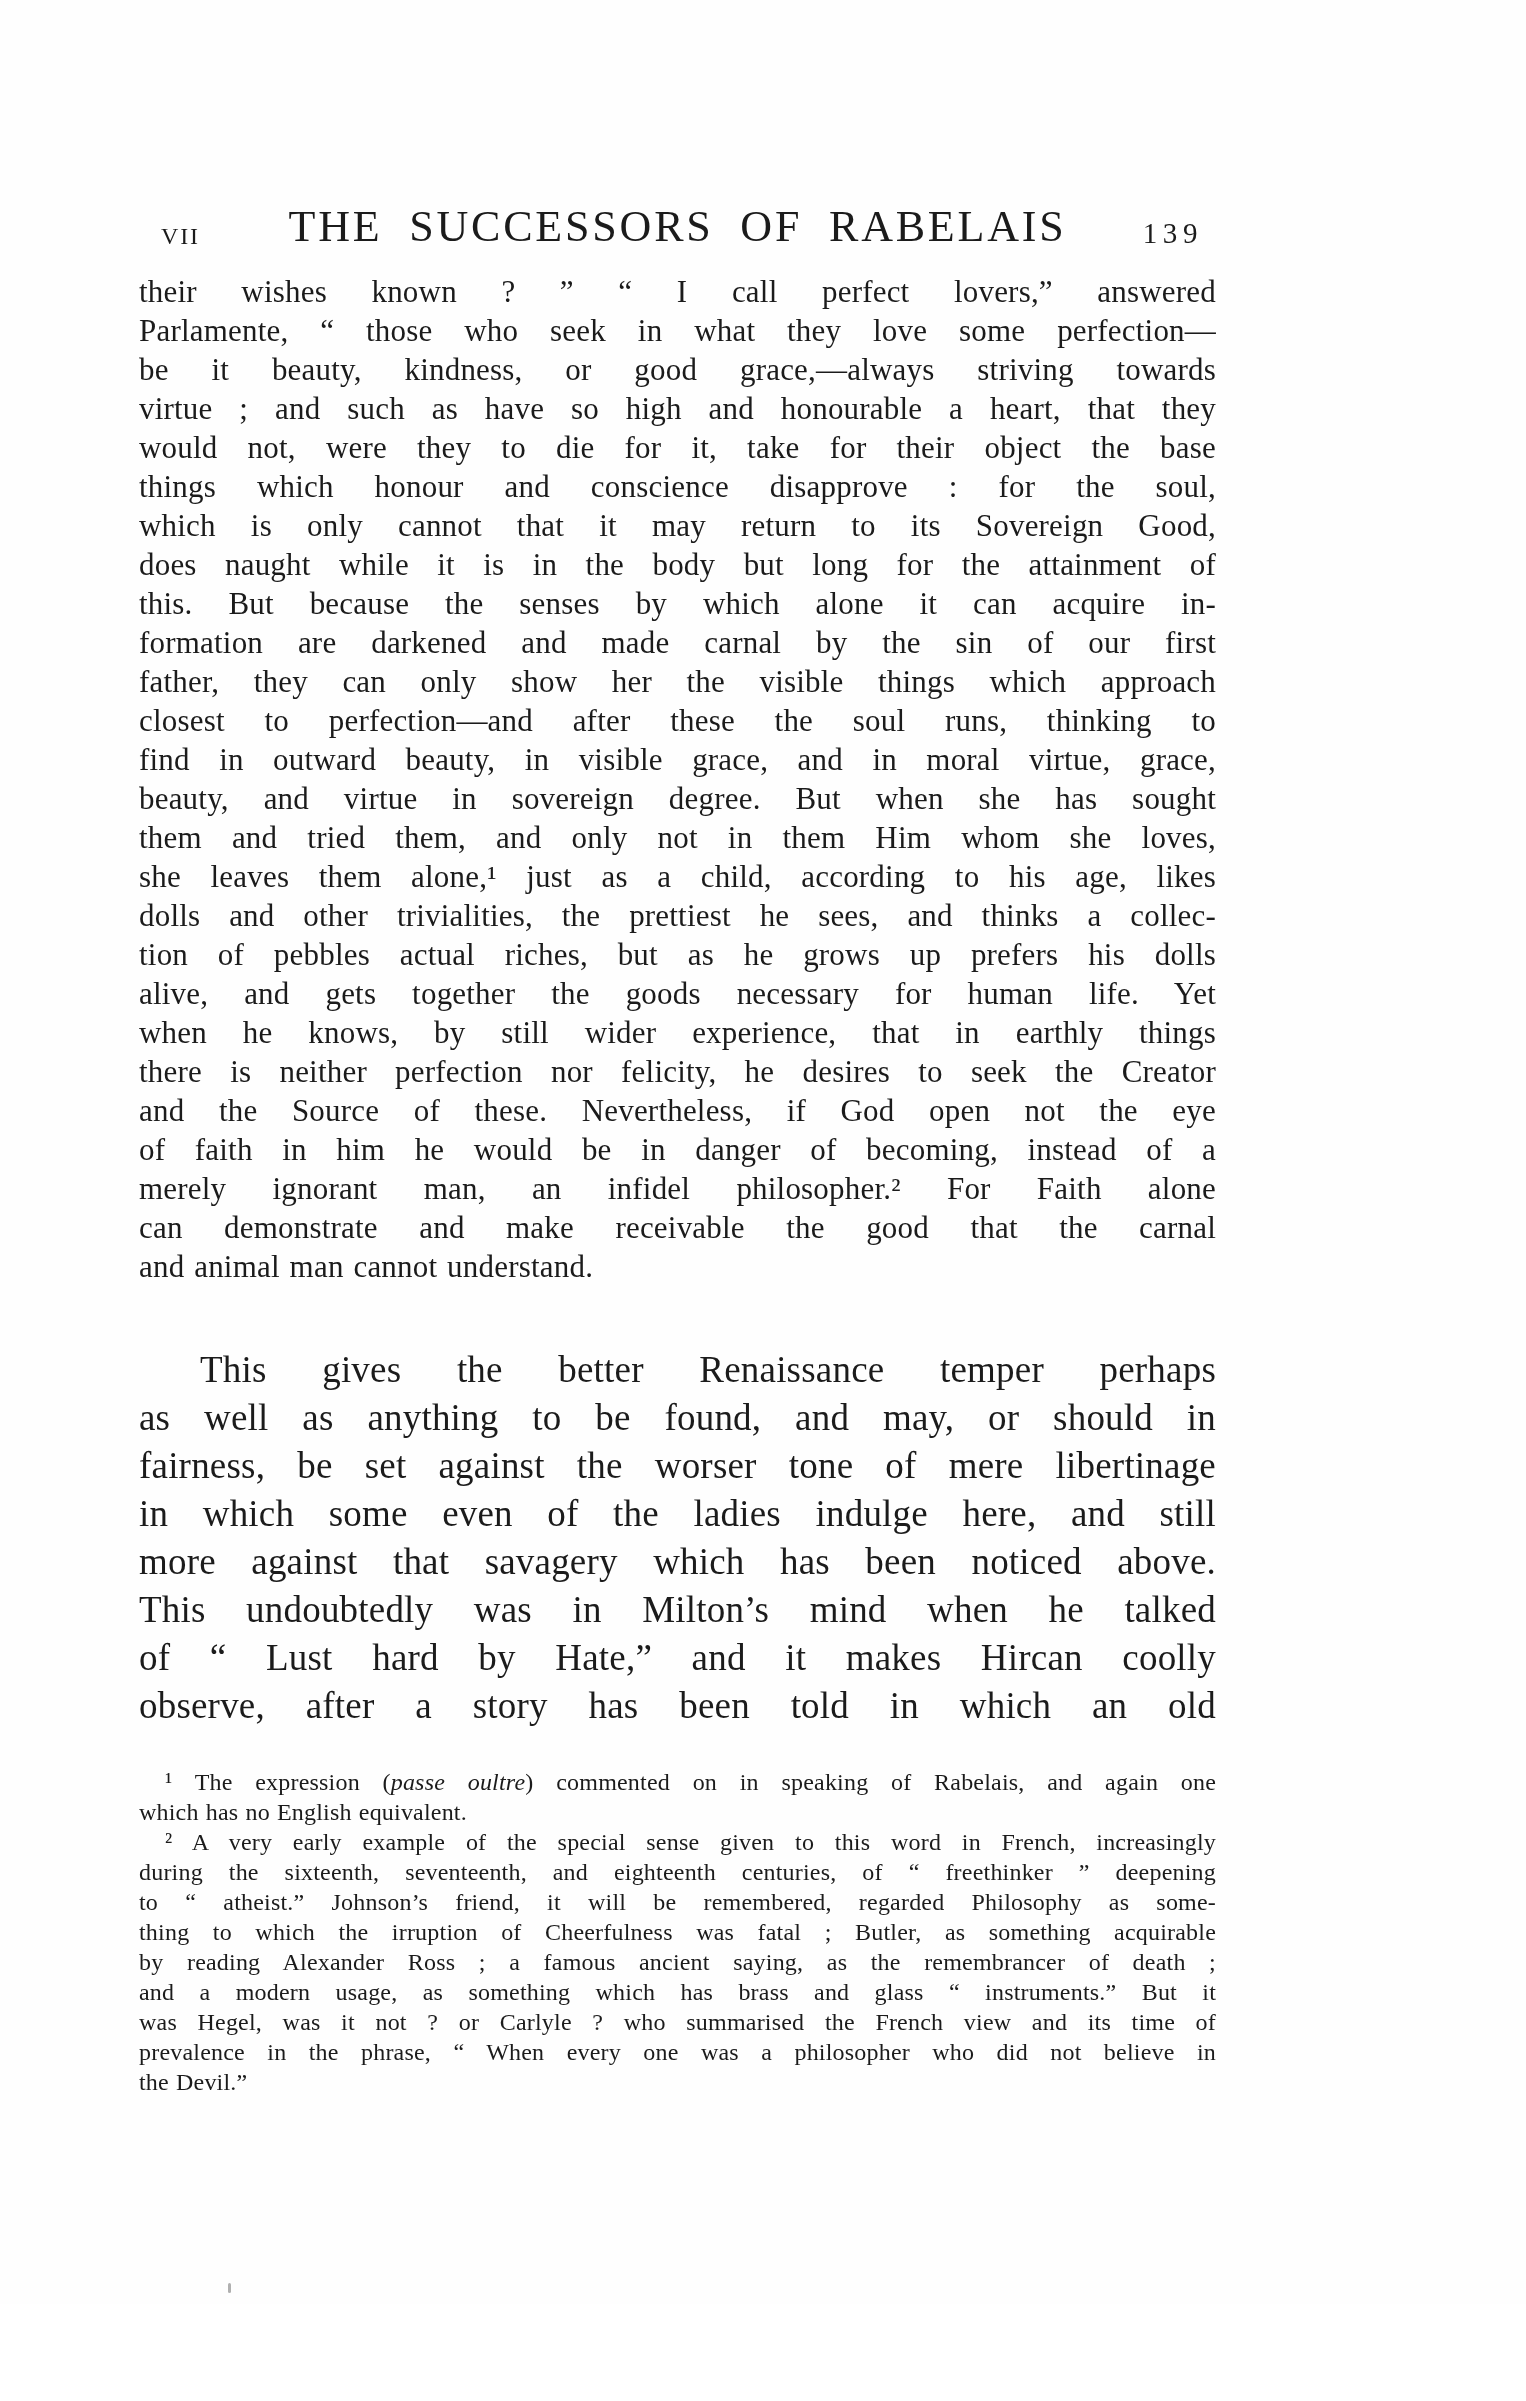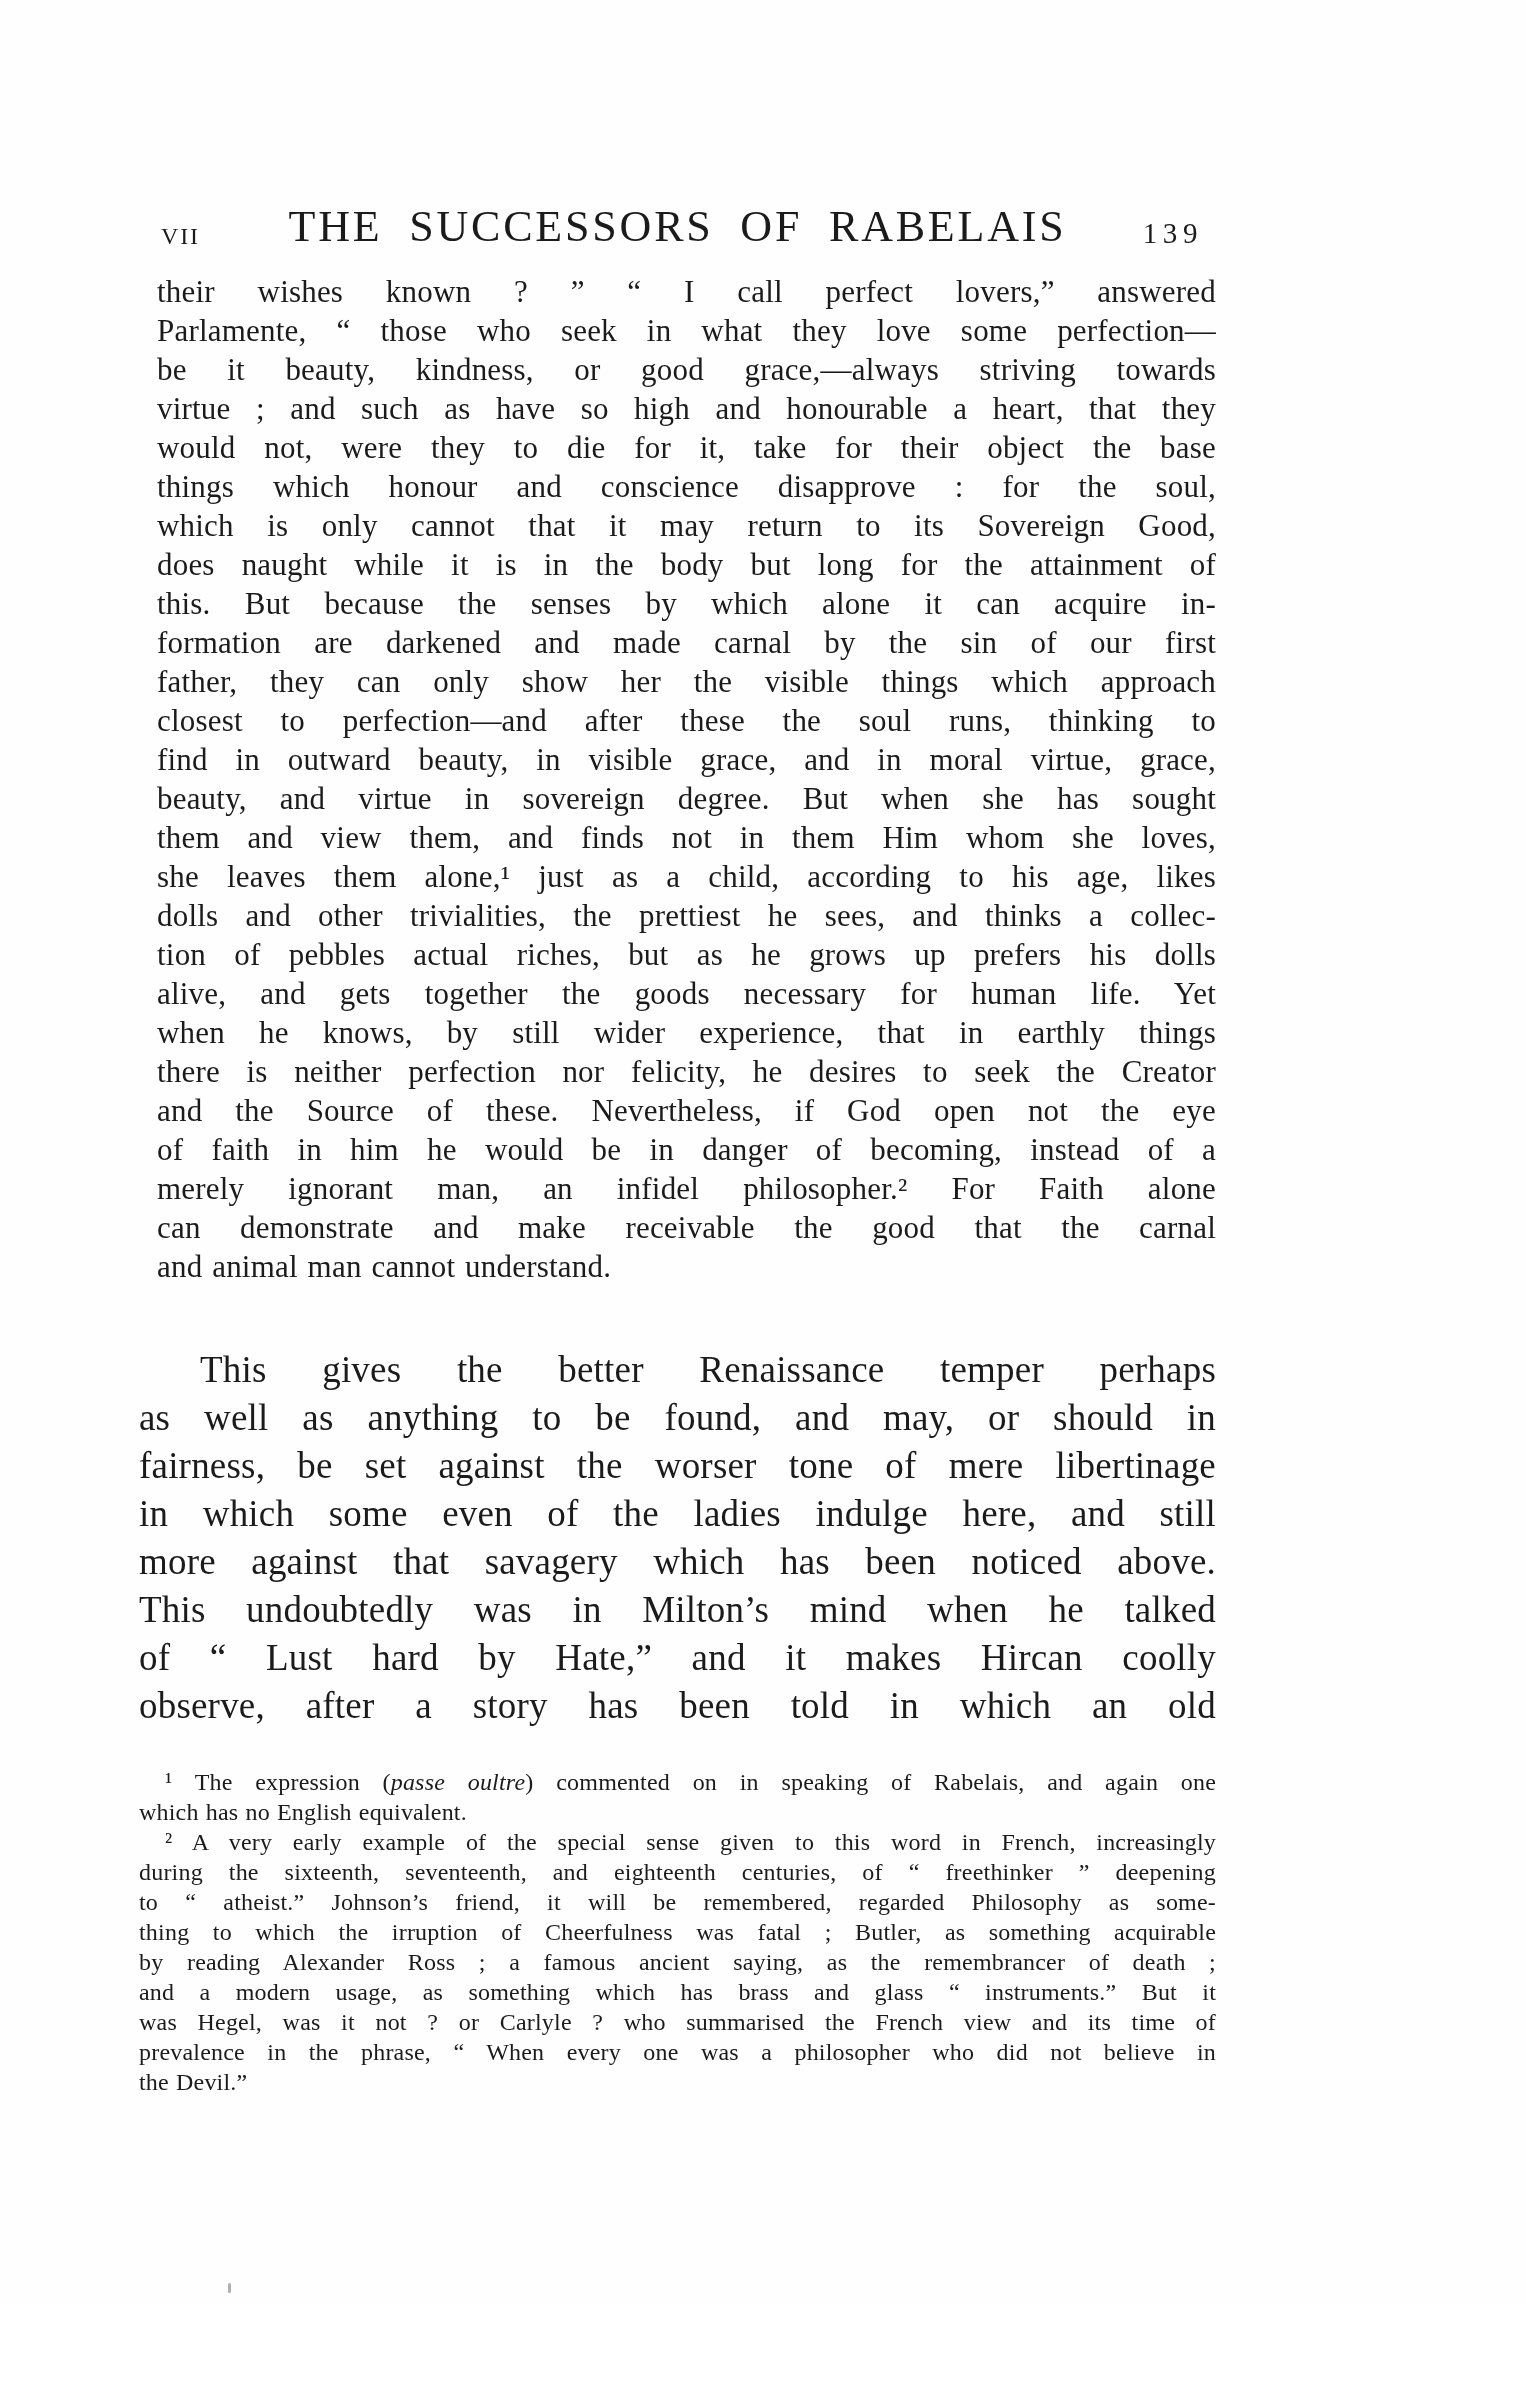--- a/index.html
+++ b/index.html
@@ -50,21 +50,21 @@
   
   .line {
     text-align: justify;
     text-align-last: justify;
     overflow: hidden;
     letter-spacing: 0.2px;
   }
   .line.ragged { text-align-last: left; }
   .line.indent { text-indent: 61px; }
   
-  .para1 { margin-top: 20.4px; margin-left: 18px; }
+  .para1 { margin-top: 20.4px; }
   .para1 .line { font-size: 31px; line-height: 39px; height: 39px; word-spacing: 1.9px; }
   
   .para2 { margin-top: 60px; }
   .para2 .line { font-size: 37px; line-height: 48px; height: 48px; word-spacing: 3.7px; }
   
   .footnotes { margin-top: 37px; }
   .footnotes .line { font-size: 24px; line-height: 30px; height: 30px; word-spacing: 0.9px; }
   .footnotes .line.fn-indent { text-indent: 26px; }
   .footnotes i { font-style: italic; }
   
@@ -99,21 +99,21 @@
         <div class="line">would not, were they to die for it, take for their object the base</div>
         <div class="line">things which honour and conscience disapprove : for the soul,</div>
         <div class="line">which is only cannot that it may return to its Sovereign Good,</div>
         <div class="line">does naught while it is in the body but long for the attainment of</div>
         <div class="line">this.  But because the senses by which alone it can acquire in-</div>
         <div class="line">formation are darkened and made carnal by the sin of our first</div>
         <div class="line">father, they can only show her the visible things which approach</div>
         <div class="line">closest to perfection—and after these the soul runs, thinking to</div>
         <div class="line">find in outward beauty, in visible grace, and in moral virtue, grace,</div>
         <div class="line">beauty, and virtue in sovereign degree.  But when she has sought</div>
-        <div class="line">them and view them, and finds not in them Him whom she loves,</div>
+        <div class="line">them and tried them, and only not in them Him whom she loves,</div>
         <div class="line">she leaves them alone,¹ just as a child, according to his age, likes</div>
         <div class="line">dolls and other trivialities, the prettiest he sees, and thinks a collec-</div>
         <div class="line">tion of pebbles actual riches, but as he grows up prefers his dolls</div>
         <div class="line">alive, and gets together the goods necessary for human life.  Yet</div>
         <div class="line">when he knows, by still wider experience, that in earthly things</div>
         <div class="line">there is neither perfection nor felicity, he desires to seek the Creator</div>
         <div class="line">and the Source of these.  Nevertheless, if God open not the eye</div>
         <div class="line">of faith in him he would be in danger of becoming, instead of a</div>
         <div class="line">merely ignorant man, an infidel philosopher.²  For Faith alone</div>
         <div class="line">can demonstrate and make receivable the good that the carnal</div>

